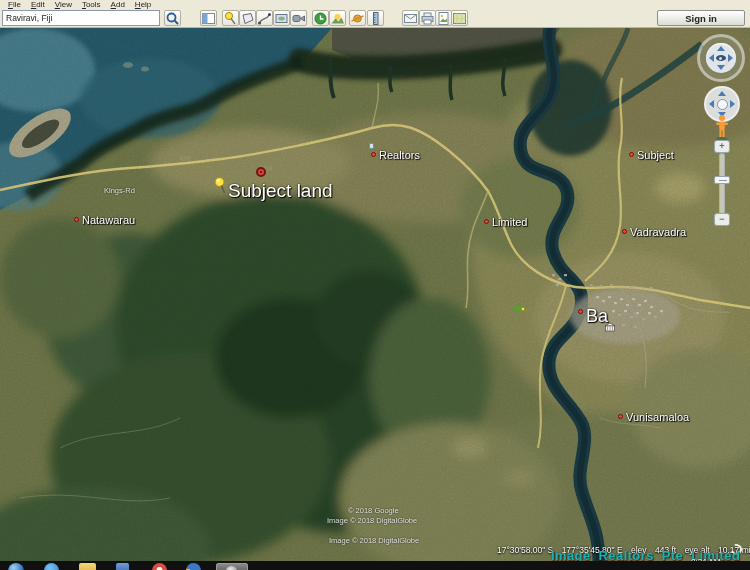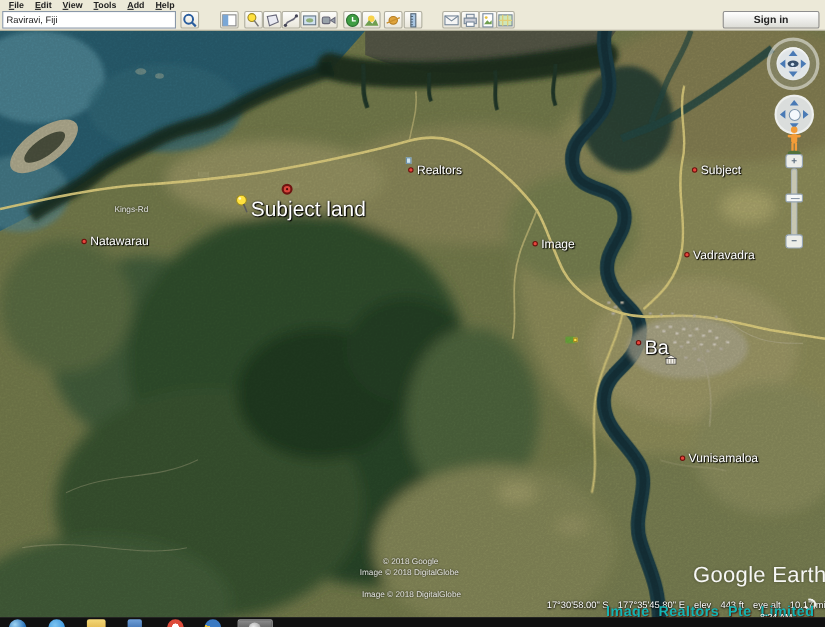--- a/index.html
+++ b/index.html
@@ -1,21 +1,21 @@
 <!DOCTYPE html>
 <html><head>
 <meta charset="utf-8">
 <style>
   html,body{margin:0;padding:0;background:#000;}
   *{box-sizing:border-box;font-family:"Liberation Sans",sans-serif;}
   .screen{position:relative;width:750px;height:570px;overflow:hidden;background:#ece9d8;}
 
   
   .menubar{position:absolute;left:0;top:0;width:750px;height:10px;background:#ece9d8;display:flex;align-items:center;padding-left:3px;}
-  .menu-item{font-size:8px;color:#222;padding:0 5px;line-height:10px;cursor:default;font-weight:bold;}
+  .menu-item{font-size:8px;color:#222;padding:0 5px;line-height:10px;cursor:default;}
   .toolbar{position:absolute;left:0;top:10px;width:750px;height:18px;background:#ece9d8;border-bottom:1px solid #b8b5a6;}
   .search-input{position:absolute;left:2px;top:0;width:158px;height:16px;border:1px solid #8a98a8;background:#fff;font-size:8.5px;color:#222;padding:0 3px;}
   .tb-btn{position:absolute;top:0;width:17px;height:16px;border:1px solid #b0aea0;border-radius:2px;background:linear-gradient(#fdfdfb,#e9e6da);padding:0;display:flex;align-items:center;justify-content:center;cursor:pointer;}
   .tb-btn svg{display:block;}
   .signin{position:absolute;left:657px;top:0;width:88px;height:16px;border:1px solid #8e8e8e;border-radius:2px;background:linear-gradient(#ffffff,#dcdcd6);font-size:9.5px;font-weight:bold;color:#222;text-align:center;line-height:14px;cursor:pointer;}
 
   
   .map{position:absolute;left:0;top:28px;width:750px;height:533px;overflow:hidden;background:#79804f;}
   .map svg.terrain{position:absolute;left:0;top:0;}
 
@@ -309,21 +309,21 @@
         <circle cx="6.5" cy="6" r="4.5" fill="#ffe13e" stroke="#9c8a22"></circle>
         <circle cx="5" cy="4.5" r="1.2" fill="#fff8c8"></circle>
         <line x1="8.5" y1="9.5" x2="11.5" y2="17" stroke="#5a5a5a" stroke-width="1.5"></line>
       </svg>
     <div class="red-marker" style="left:256px;top:139px"></div>
     <div class="place place-big" style="left:228px;top:152px"><span>Subject land</span></div>
 
     <div class="poi" style="left:369px;top:115px;width:5px;height:6px;background:#cfe3ee;border:1px solid #6a8fa8"></div>
     <div class="place" style="left:379px;top:121px"><span class="dot"></span><span>Realtors</span></div>
 
-    <div class="place" style="left:492px;top:188px"><span class="dot"></span><span>Image</span></div>
+    <div class="place" style="left:492px;top:188px"><span class="dot"></span><span>Limited</span></div>
     <div class="place" style="left:630px;top:198px"><span class="dot"></span><span>Vadravadra</span></div>
     <div class="place" style="left:637px;top:121px"><span class="dot"></span><span>Subject</span></div>
 
     <div class="place" style="left:586px;top:278px;font-size:18px"><span class="dot"></span><span>Ba</span></div>
     <svg class="poi" style="left:604px;top:294px" width="12" height="10">
         <path d="M1 4 L6 1 L11 4 Z" fill="#f5f2ea" stroke="#333" stroke-width="0.6"></path>
         <rect x="1.5" y="4" width="9" height="5" fill="#f5f2ea" stroke="#333" stroke-width="0.6"></rect>
         <path d="M3.5 4.5 v4 M6 4.5 v4 M8.5 4.5 v4" stroke="#8a8578" stroke-width="0.8"></path>
       </svg>
     <div class="poi" style="left:521px;top:279px;width:4px;height:4px;background:#ffe34d;border:1px solid #a08a20"></div>
@@ -358,21 +358,20 @@
     <div class="zoomctl" style="left:714px;top:112px">
       <div class="zbtn" style="top:0">+</div>
       <div class="ztrack"></div>
       <div class="zhandle"></div>
       <div class="zbtn" style="top:73px">−</div>
     </div>
 
     <div class="copyright" style="left:348px;top:478px">© 2018 Google</div>
     <div class="copyright" style="left:327px;top:488px">Image © 2018 DigitalGlobe</div>
     <div class="copyright" style="left:329px;top:508px">Image © 2018 DigitalGlobe</div>
-    <div class="watermark" style="top:484px">Google Earth</div>
 
     <div class="statusline" style="top:517px">
       <span>17°30'58.00" S</span>
       <span>177°35'45.80" E</span>
       <span>elev</span>
       <span>443 ft</span>
       <span>eye alt</span>
       <span>10.17 mi</span>
     </div>
     <div class="spinner" style="top:516px"></div>

